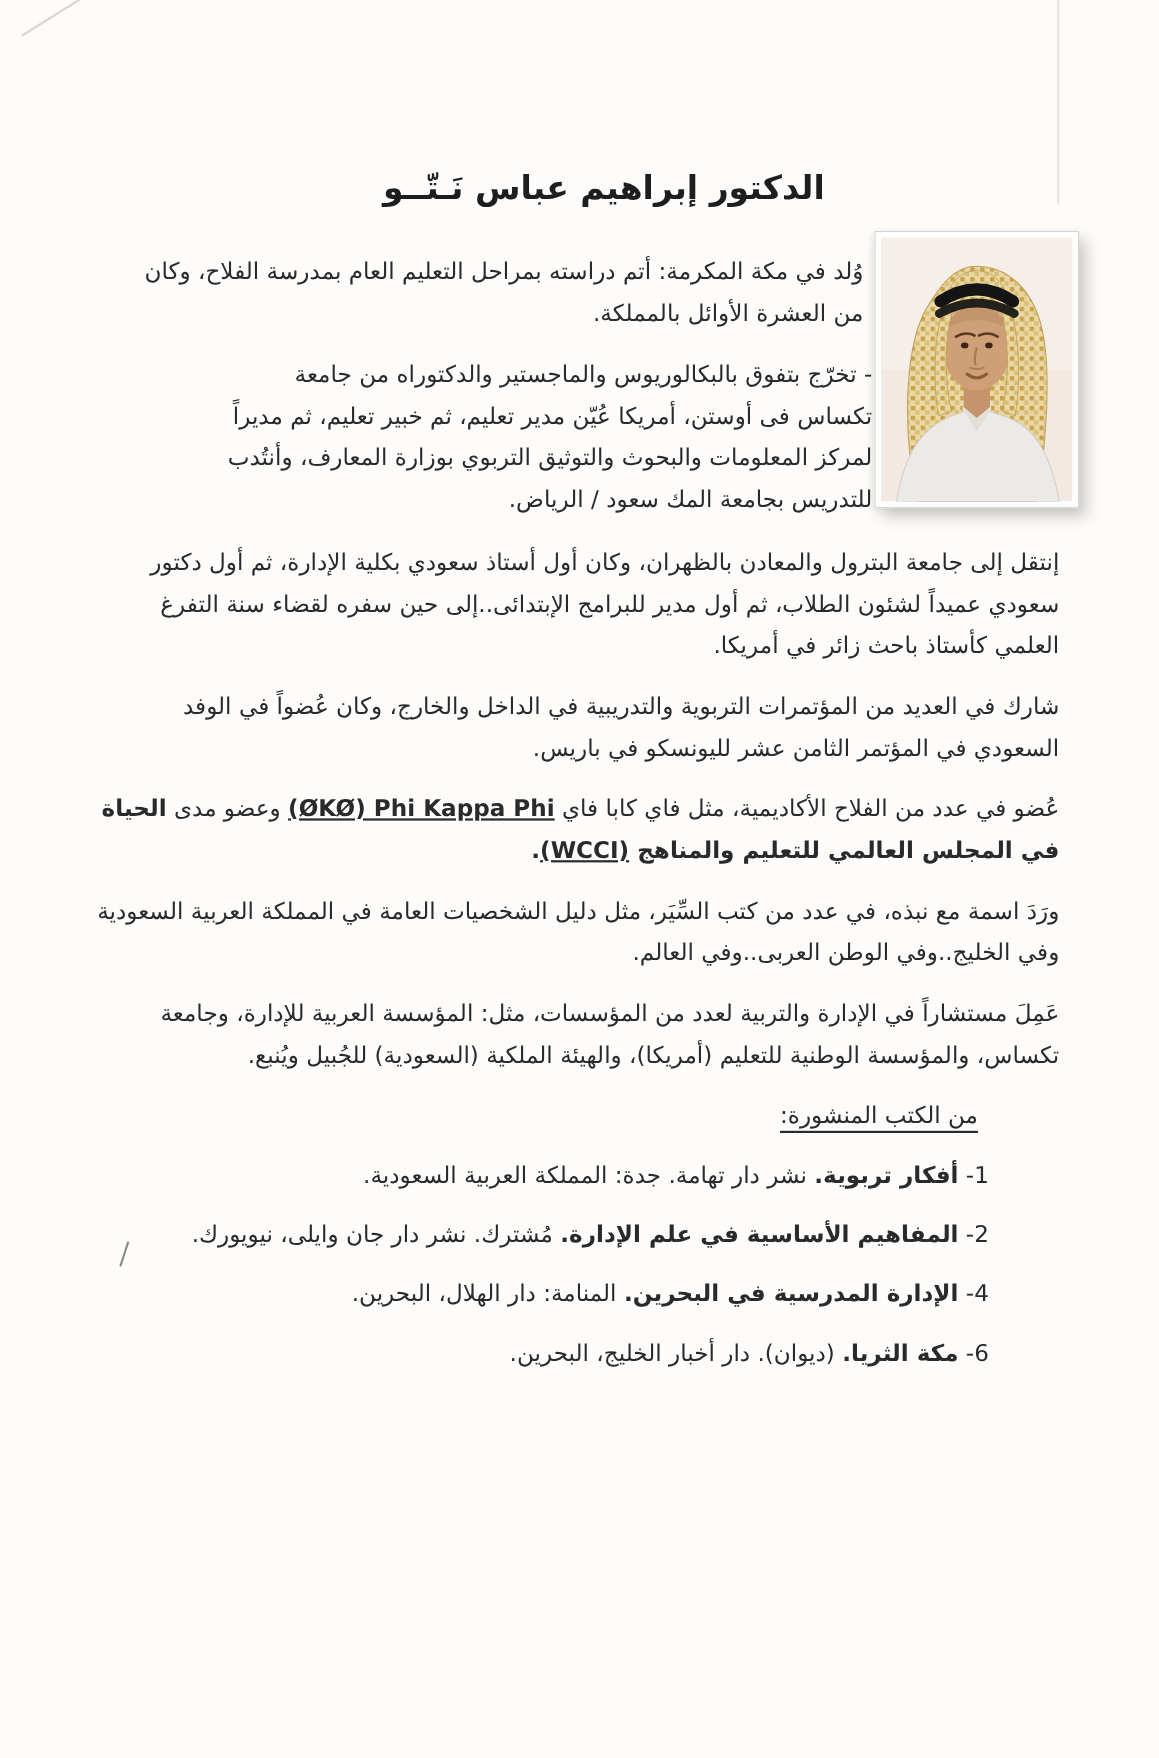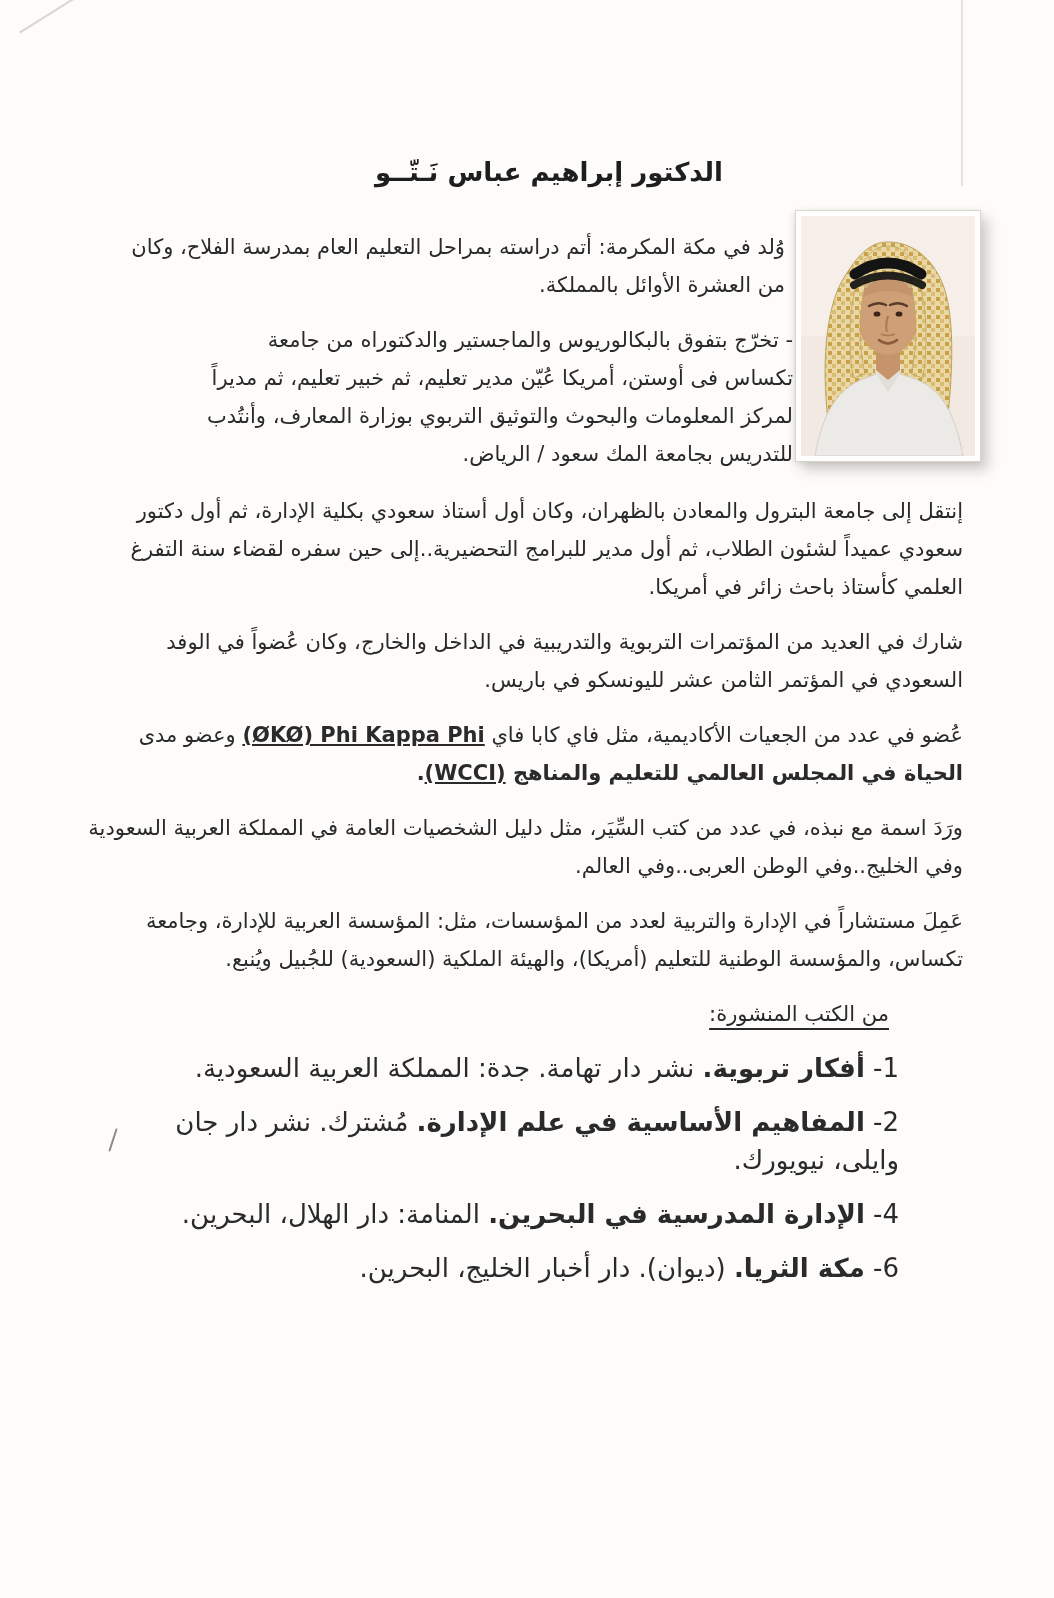--- a/index.html
+++ b/index.html
@@ -13,35 +13,35 @@
     overflow:hidden;
   }
   .content{
     position:absolute;top:0;right:91px;left:85px;
     direction:rtl;text-align:right;
     font-size:21px;line-height:38px;
   }
   .doc-title{
     margin:150px 100px 0 150px;
     text-align:center;
-    font-size:26px;font-weight:bold;line-height:44px;
+    font-size:30px;font-weight:bold;line-height:44px;
     color:#1e1e1e;
     letter-spacing:0.5px;
   }
   .para{margin:0 0 17px 0;}
   .p1{margin-top:34px;margin-right:178px;margin-left:16px;}
   .p2{margin-top:10px;margin-right:170px;margin-left:108px;margin-bottom:19px;}
   .p6 .ar-bold{font-weight:bold;}
   .lat{font-weight:bold;unicode-bidi:embed;text-decoration:underline;}
   .books-heading{
     margin:10px 74px 16px 0;
     text-decoration:underline;
     text-underline-offset:7px;
   }
-  .book{margin:0 64px 16px 40px;font-size:26px;}
+  .book{margin:0 64px 16px 40px;font-size:21px;}
   .book .bk-title{font-weight:bold;}
   
   .photo{
     position:absolute;left:795px;top:210px;
     width:186px;height:252px;
     background:#ffffff;
     border:1px solid #d8d4cd;
     box-shadow:7px 8px 12px rgba(90,85,75,.28), -2px 2px 6px rgba(90,85,75,.12);
     padding:5px;
     box-sizing:border-box;
@@ -113,26 +113,26 @@
   </div>
 
   <div class="content">
 
     <h1 class="doc-title">الدكتور إبراهيم عباس نَـتّــو</h1>
 
     <p class="para p1">وُلد في مكة المكرمة: أتم دراسته بمراحل التعليم العام بمدرسة الفلاح، وكان من العشرة الأوائل بالمملكة.</p>
 
     <p class="para p2">- تخرّج بتفوق بالبكالوريوس والماجستير والدكتوراه من جامعة تكساس فى أوستن، أمريكا عُيّن مدير تعليم، ثم خبير تعليم، ثم مديراً لمركز المعلومات والبحوث والتوثيق التربوي بوزارة المعارف، وأنتُدب للتدريس بجامعة المك سعود / الرياض.</p>
 
-    <p class="para">إنتقل إلى جامعة البترول والمعادن بالظهران، وكان أول أستاذ سعودي بكلية الإدارة، ثم أول دكتور سعودي عميداً لشئون الطلاب، ثم أول مدير للبرامج التحضيرية..إلى حين سفره لقضاء سنة التفرغ العلمي كأستاذ باحث زائر في أمريكا.</p>
+    <p class="para">إنتقل إلى جامعة البترول والمعادن بالظهران، وكان أول أستاذ سعودي بكلية الإدارة، ثم أول دكتور سعودي عميداً لشئون الطلاب، ثم أول مدير للبرامج الإبتدائى..إلى حين سفره لقضاء سنة التفرغ العلمي كأستاذ باحث زائر في أمريكا.</p>
 
 
     <p class="para">شارك في العديد من المؤتمرات التربوية والتدريبية في الداخل والخارج، وكان عُضواً في الوفد السعودي في المؤتمر الثامن عشر لليونسكو في باريس.</p>
 
-    <p class="para p6"><span>عُضو في عدد من الجعيات الأكاديمية، مثل فاي كابا فاي </span><span class="lat" dir="ltr">(ØKØ) Phi Kappa Phi</span><span> وعضو مدى </span><span class="ar-bold">الحياة في المجلس العالمي للتعليم والمناهج </span><span class="lat" dir="ltr">(WCCI)</span><span class="ar-bold">.</span></p>
+    <p class="para p6"><span>عُضو في عدد من الفلاح الأكاديمية، مثل فاي كابا فاي </span><span class="lat" dir="ltr">(ØKØ) Phi Kappa Phi</span><span> وعضو مدى </span><span class="ar-bold">الحياة في المجلس العالمي للتعليم والمناهج </span><span class="lat" dir="ltr">(WCCI)</span><span class="ar-bold">.</span></p>
 
     <p class="para">ورَدَ اسمة مع نبذه، في عدد من كتب السِّيَر، مثل دليل الشخصيات العامة في المملكة العربية السعودية وفي الخليج..وفي الوطن العربى..وفي العالم.</p>
 
     <p class="para">عَمِلَ مستشاراً في الإدارة والتربية لعدد من المؤسسات، مثل: المؤسسة العربية للإدارة، وجامعة تكساس، والمؤسسة الوطنية للتعليم (أمريكا)، والهيئة الملكية (السعودية) للجُبيل ويُنبع.</p>
 
     <p class="books-heading">من الكتب المنشورة:</p>
 
     <p class="book"><span>1-</span> <span class="bk-title">أفكار تربوية.</span><span> نشر دار تهامة. جدة: المملكة العربية السعودية.</span></p>
 
     <p class="book"><span>2-</span> <span class="bk-title">المفاهيم الأساسية في علم الإدارة.</span><span> مُشترك. نشر دار جان وايلى، نيويورك.</span></p>

